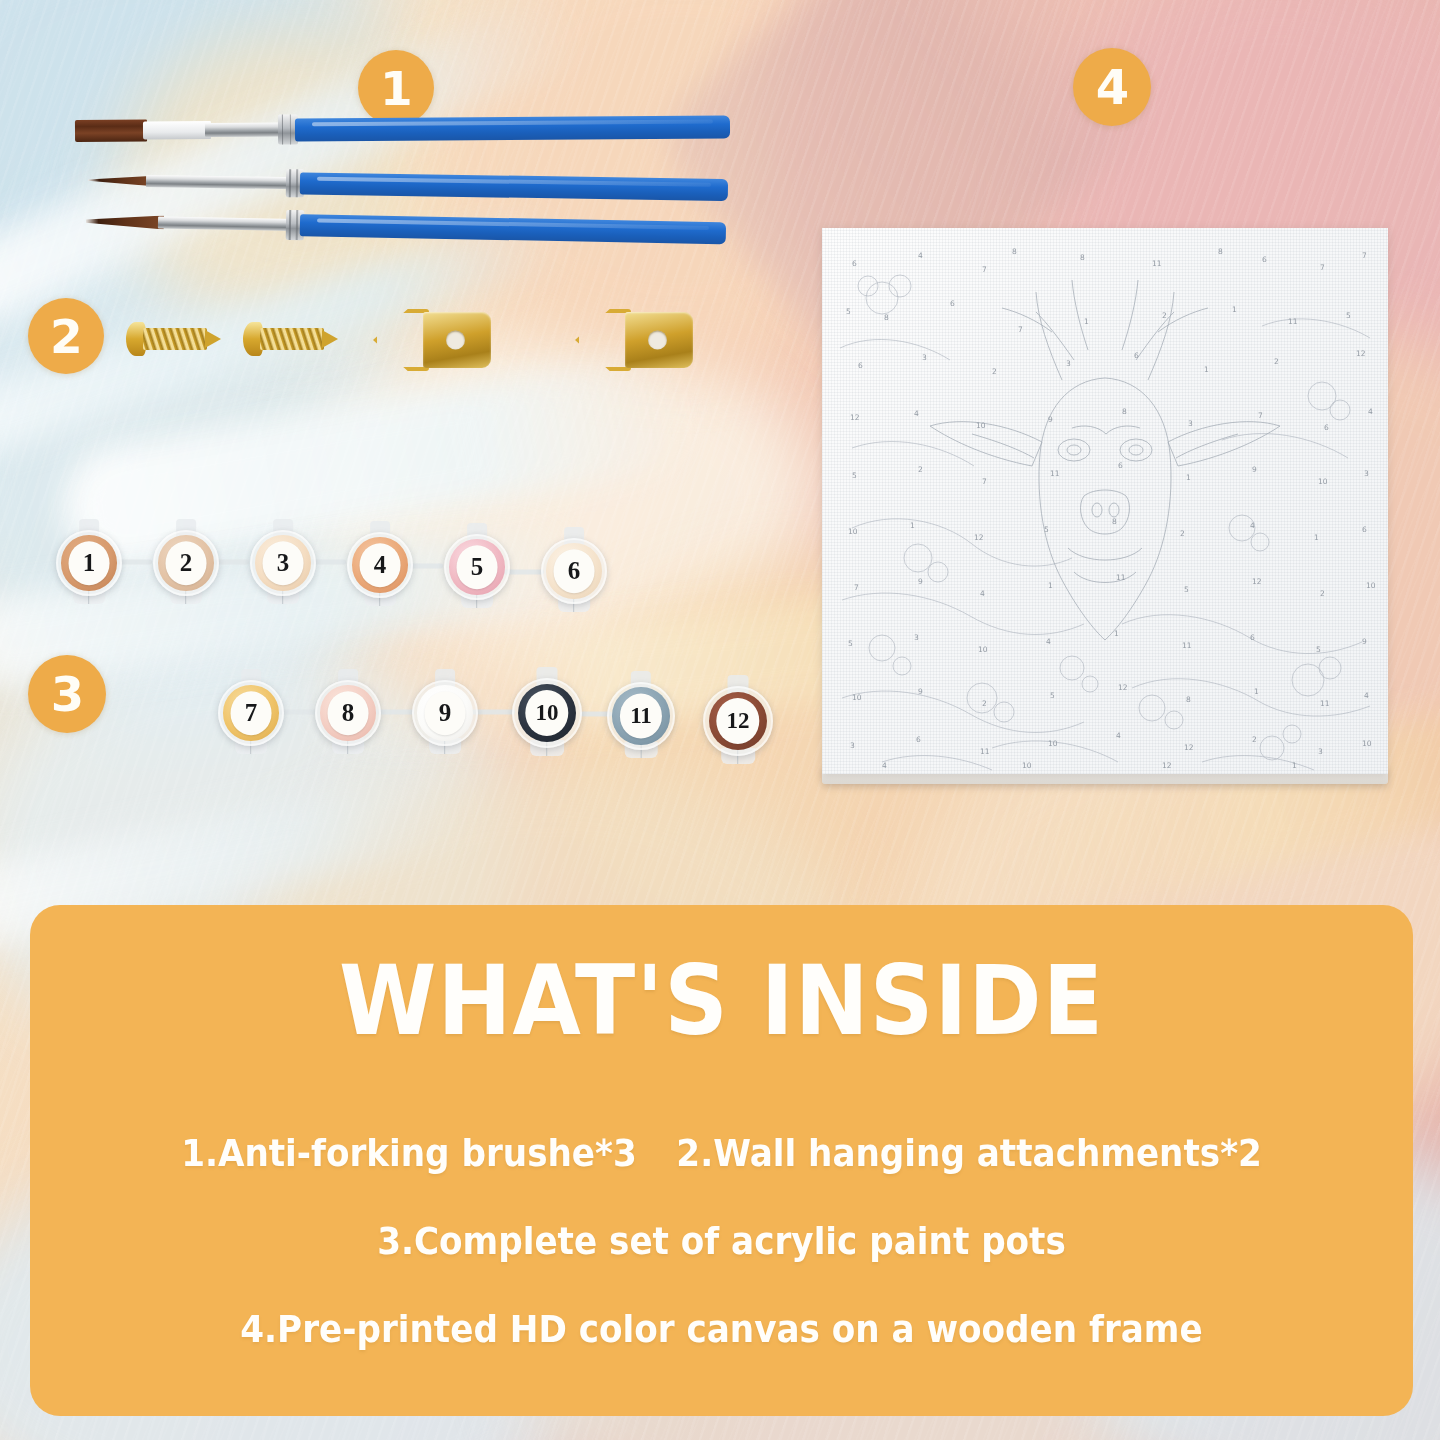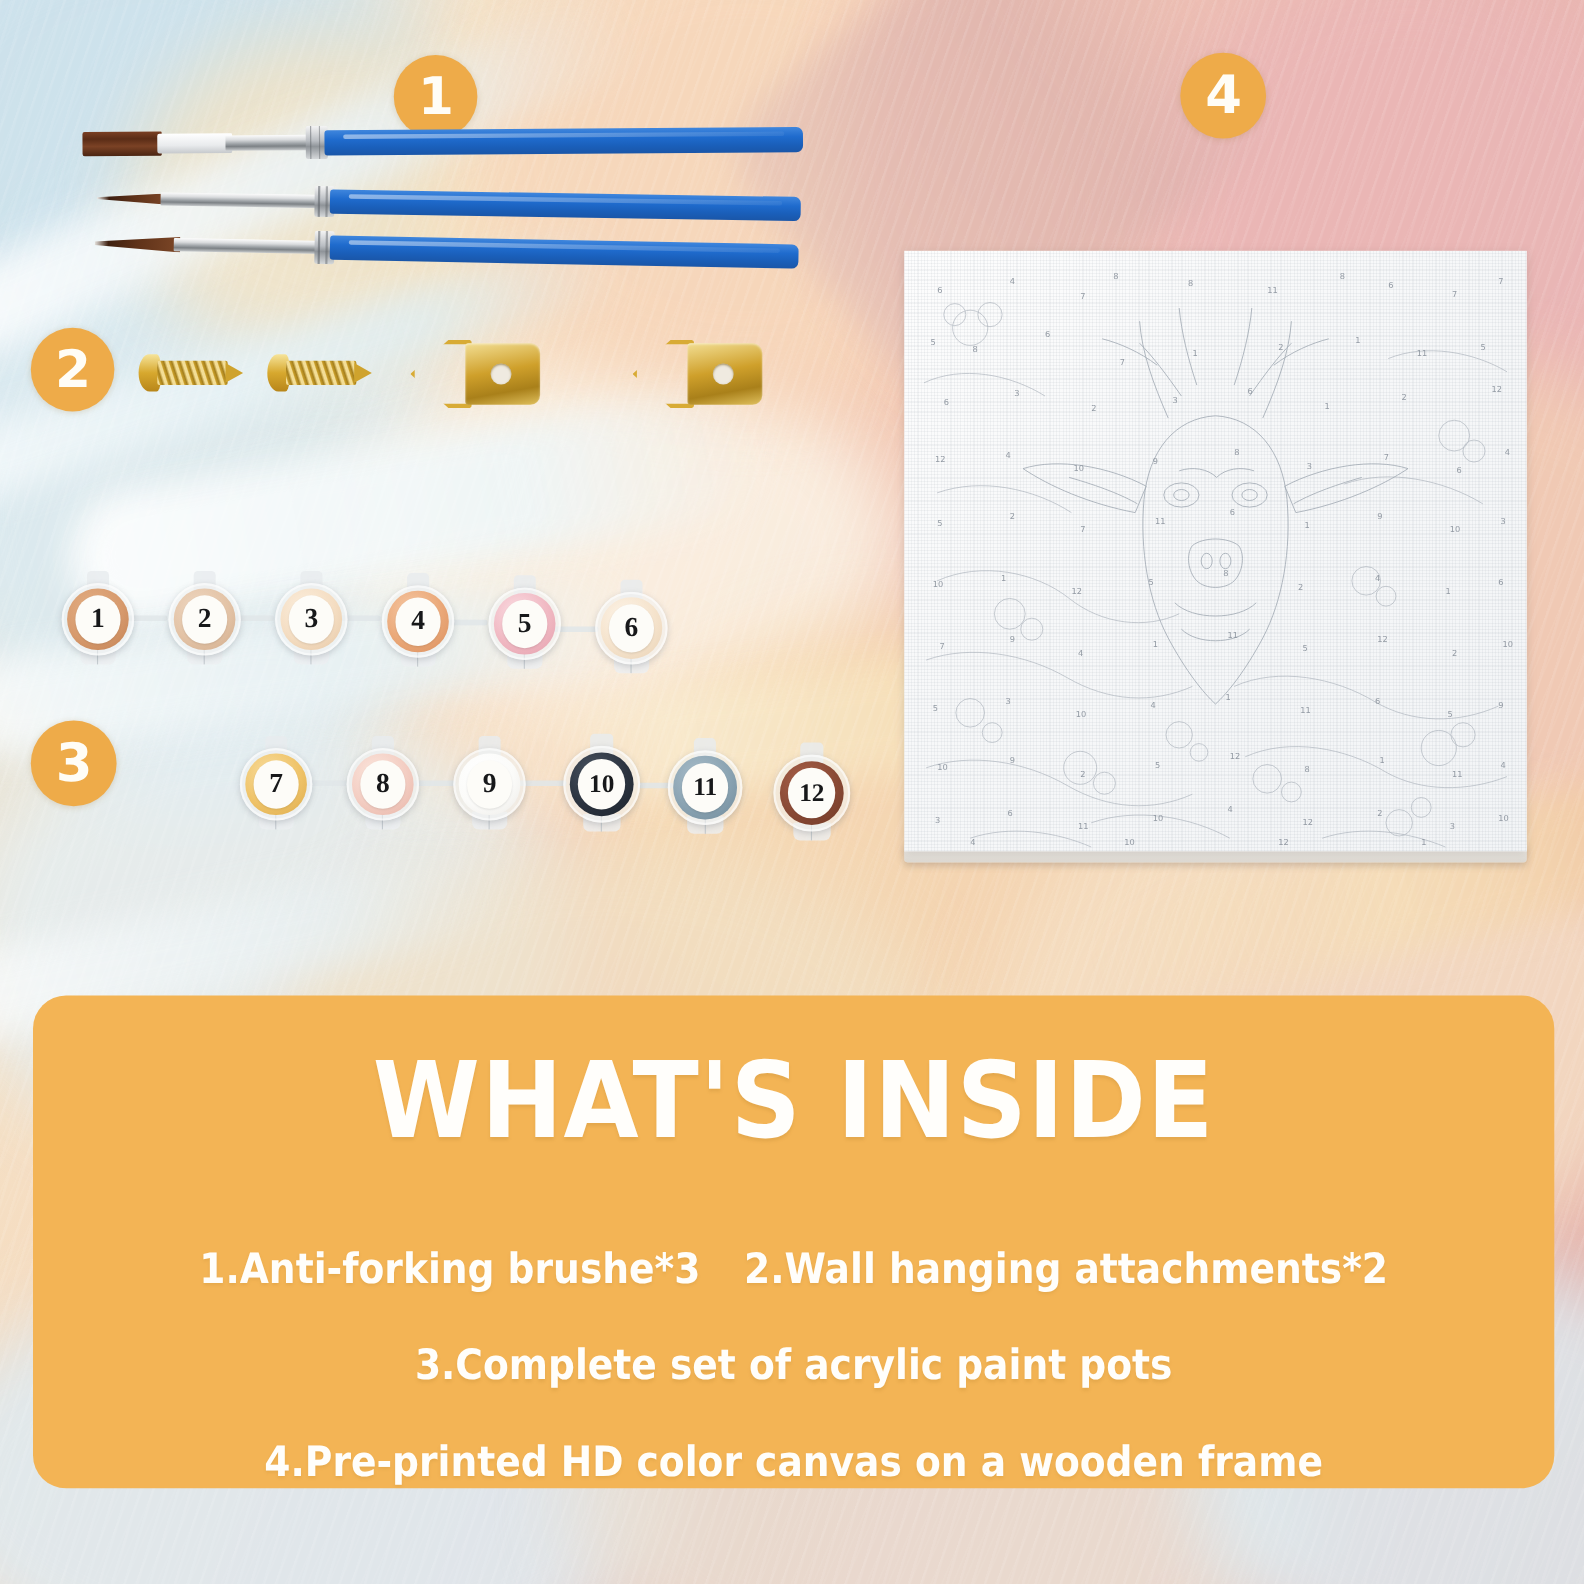--- a/index.html
+++ b/index.html
@@ -638,21 +638,21 @@
             <text x="540" y="518">10</text>
           <text x="60" y="540">4</text>
             <text x="200" y="540">10</text>
             <text x="340" y="540">12</text>
           <text x="470" y="540">1</text>
         </g>
       </svg>
     </div>
   </div>
 
-  <div class="panel" style="left:30px;top:905px;width:1383px;height:448px;">
+  <div class="panel" style="left:30px;top:905px;width:1383px;height:511px;">
     <div class="panel-title" style="margin-top:48px;font-size:96px;line-height:1;">WHAT'S INSIDE</div>
 
     <div class="panel-row" style="margin-top:82px;font-size:38px;">
       <span>1.Anti-forking brushe*3</span>
       <span class="gap"></span>
       <span>2.Wall hanging attachments*2</span>
     </div>
 
     <div class="panel-row" style="margin-top:44px;font-size:38px;">
       <span>3.Complete set of acrylic paint pots</span>

